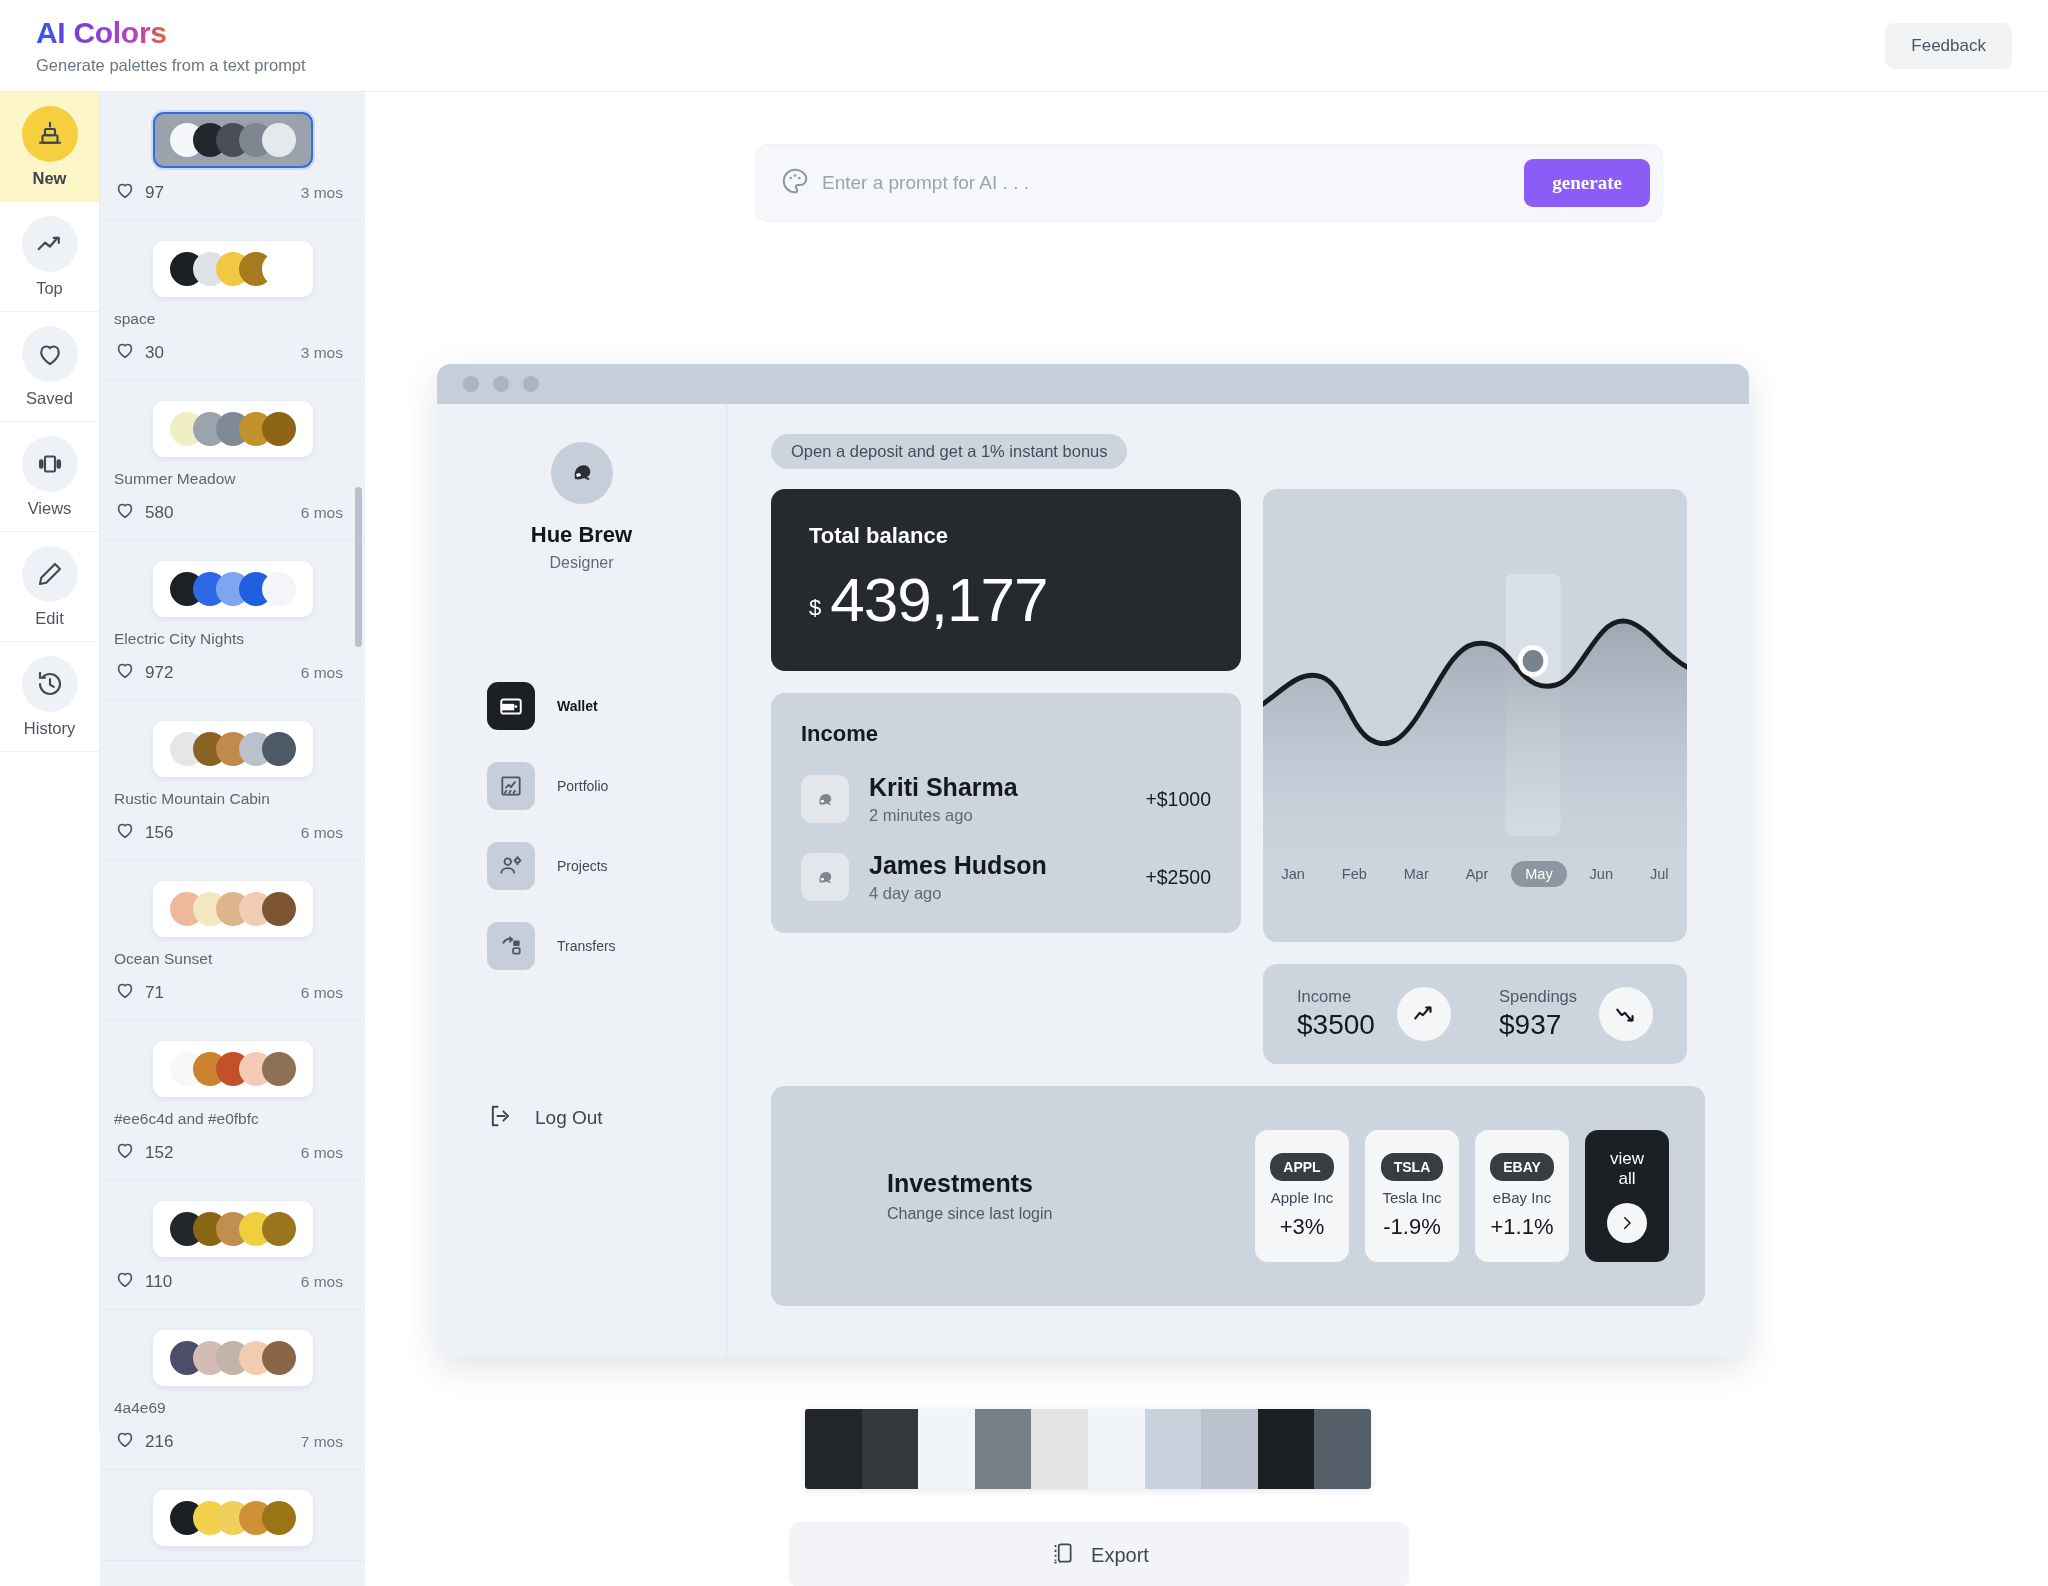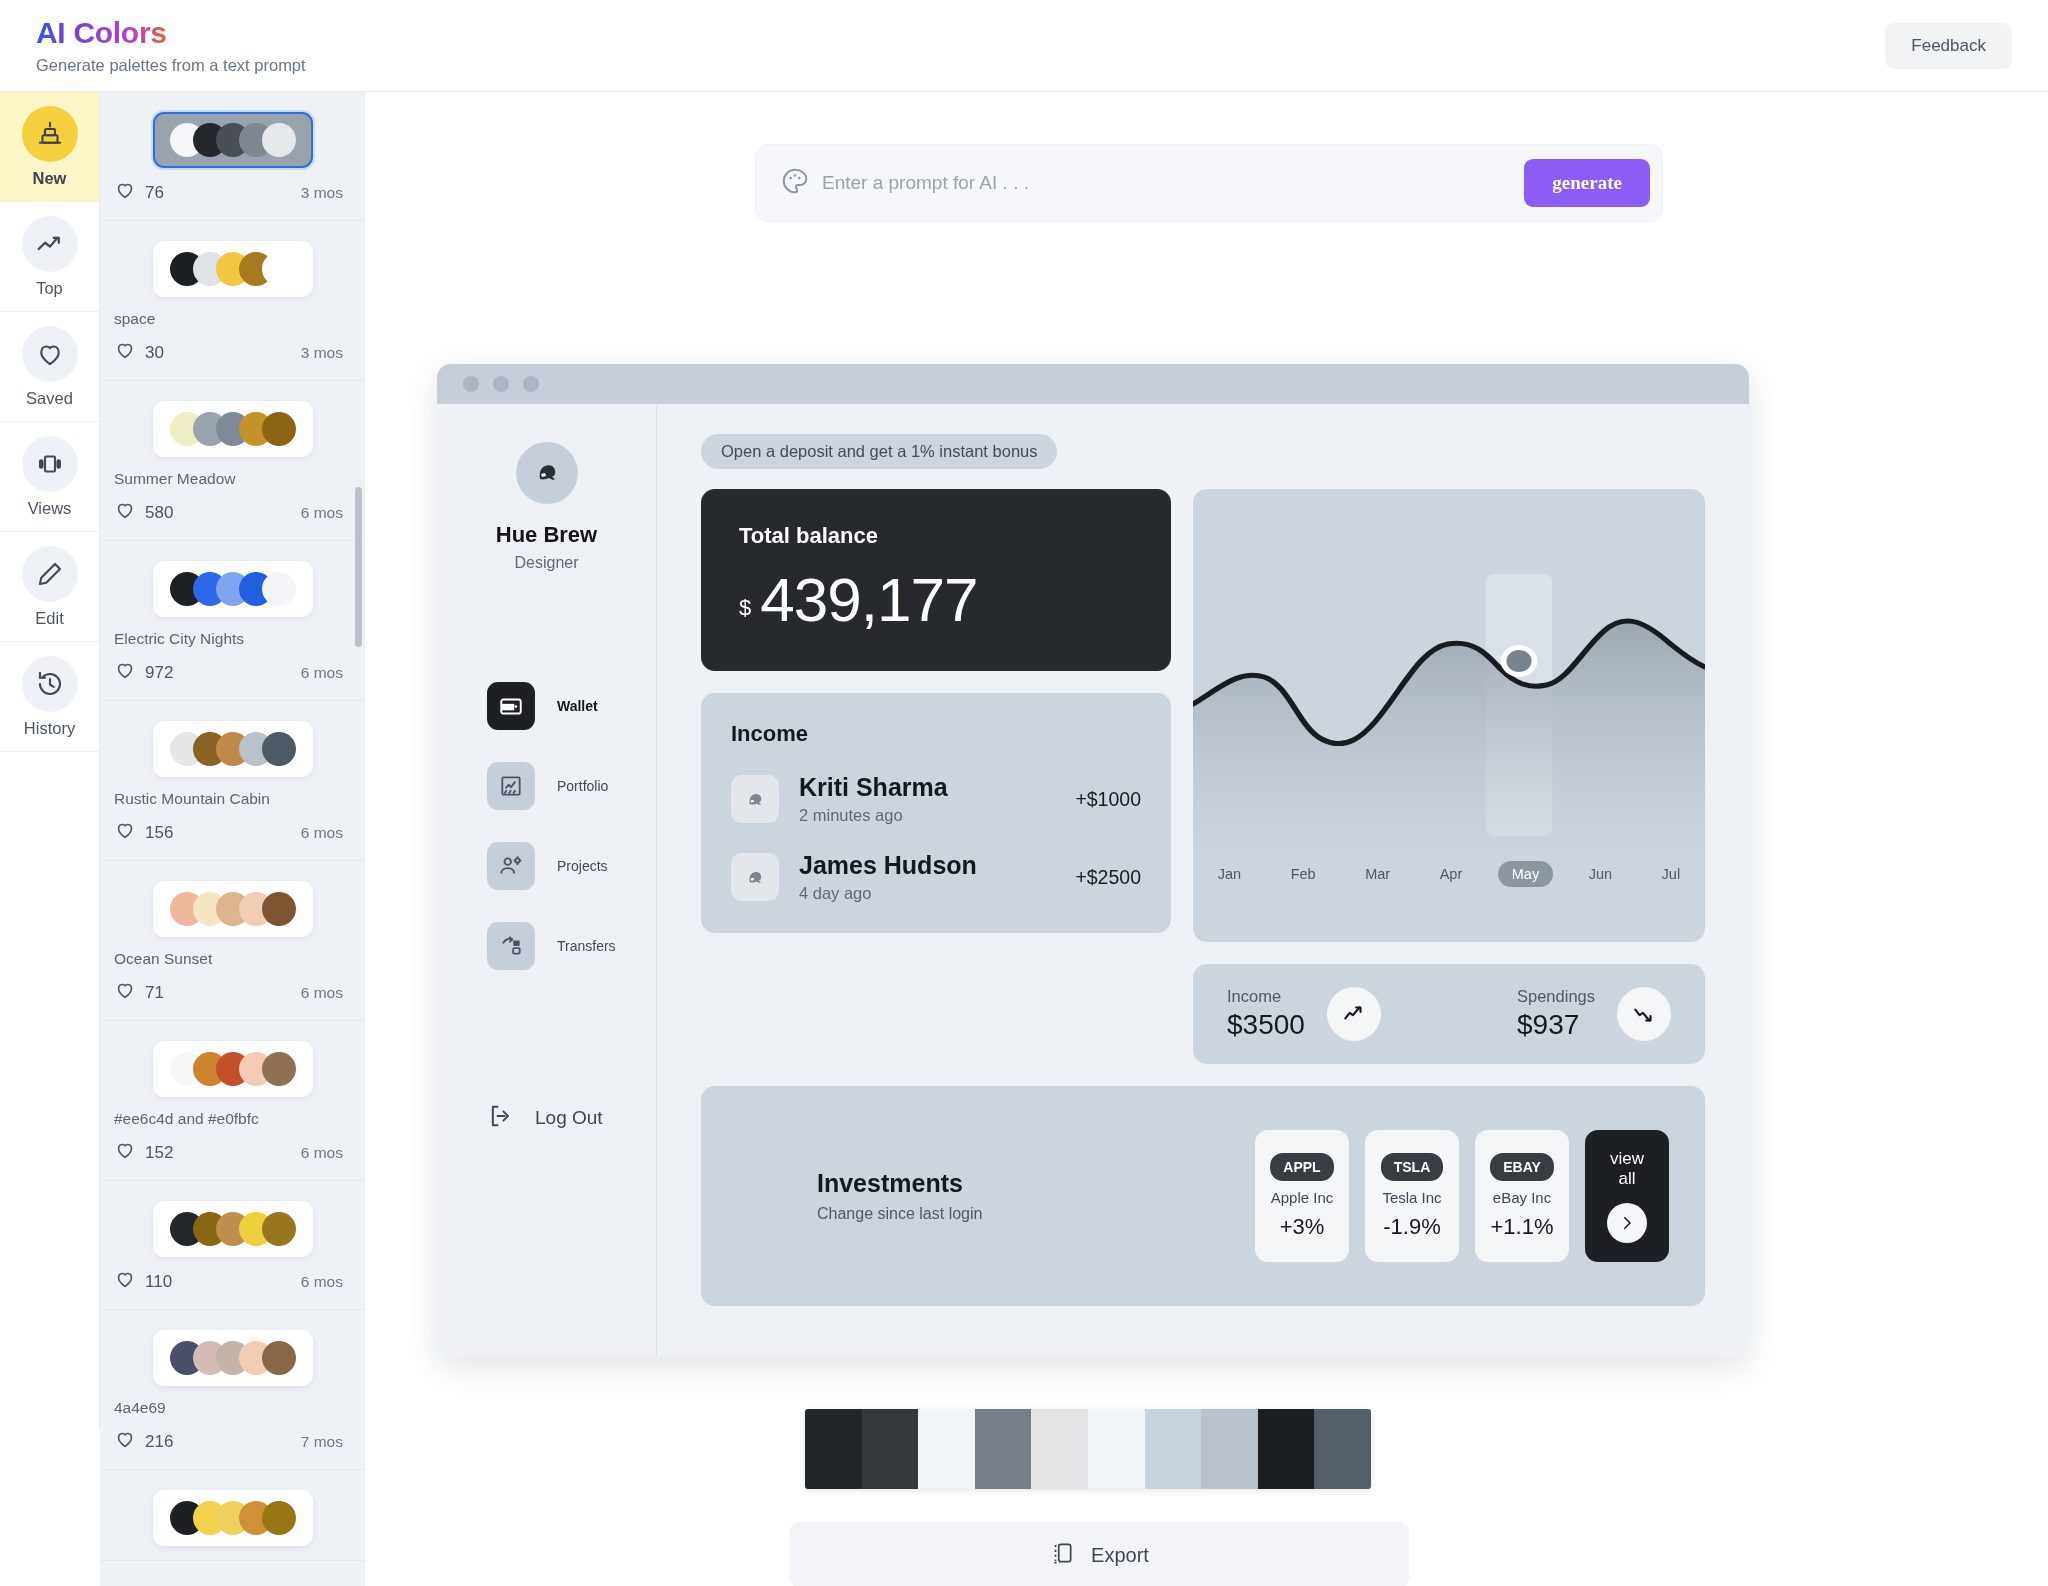--- a/index.html
+++ b/index.html
@@ -146,21 +146,21 @@
   .logout { display: flex; align-items: center; gap: 20px; margin-top: 100px; padding-left: 50px; width: 100%; cursor: pointer; }
   .logout .navtxt { font-size: 19px; color: #3d4854; }
 
   .mock-content { flex: 1; padding: 30px 44px 0 44px; }
   .deposit-pill {
     display: inline-block; background: #ccd5de; color: #434e5b;
     border-radius: 18px; padding: 8px 20px; font-size: 16.5px;
   }
   .cols { display: flex; gap: 22px; margin-top: 20px; }
   .colL { width: 470px; }
-  .colR { width: 512px; border-radius: 12px; }
+  .colR { width: 424px; border-radius: 12px; }
 
   .balcard {
     background: #262a2f; border-radius: 14px; padding: 34px 38px 40px 38px; color: #fff;
   }
   .baltitle { font-size: 22px; font-weight: 700; }
   .balrow { display: flex; align-items: flex-end; gap: 9px; margin-top: 20px; }
   .balcur { font-size: 22px; font-weight: 300; padding-bottom: 10px; }
   .balamt { font-size: 62px; font-weight: 300; line-height: 1; letter-spacing: -1px; }
 
   .incomecard { background: #ccd5de; border-radius: 14px; padding: 28px 30px 30px 30px; margin-top: 22px; }
@@ -322,21 +322,21 @@
           <i style="background:#4a4f56"></i>
           <i style="background:#7e868f"></i>
           <i style="background:#e6e9ec"></i>
         </div>
       </div>
       <div class="pmeta">
         <span class="plikes">
           <span><svg width="22" height="22" viewBox="0 0 24 24" fill="none" stroke="#4b5663" stroke-width="1.8" stroke-linejoin="round">
               <path d="M12 20s-7-4.6-7-9.3C5 7.6 7 6 9.2 6c1.5 0 2.4.8 2.8 1.4C12.4 6.8 13.3 6 14.8 6 17 6 19 7.6 19 10.7 19 15.4 12 20 12 20z"></path>
             </svg></span>
-          <span>76</span>
+          <span>97</span>
         </span>
         <span class="page">3 mos</span>
       </div>
     </div>
     <div class="pcard">
       <div class="swatch-box">
         <div class="dots">
           <i style="background:#1c1f24"></i>
           <i style="background:#dfe3e7"></i>
           <i style="background:#f2c843"></i>

